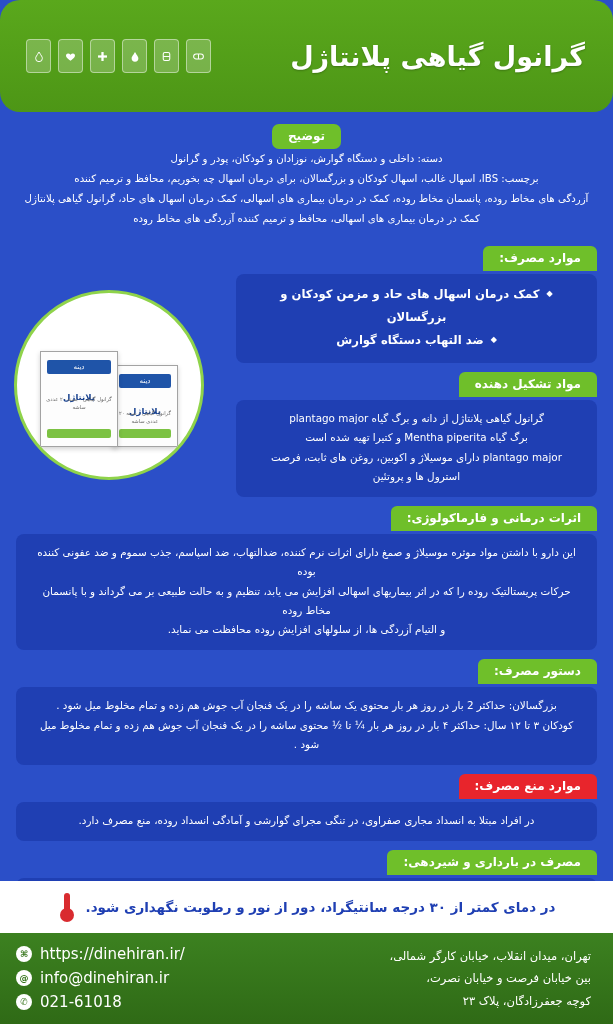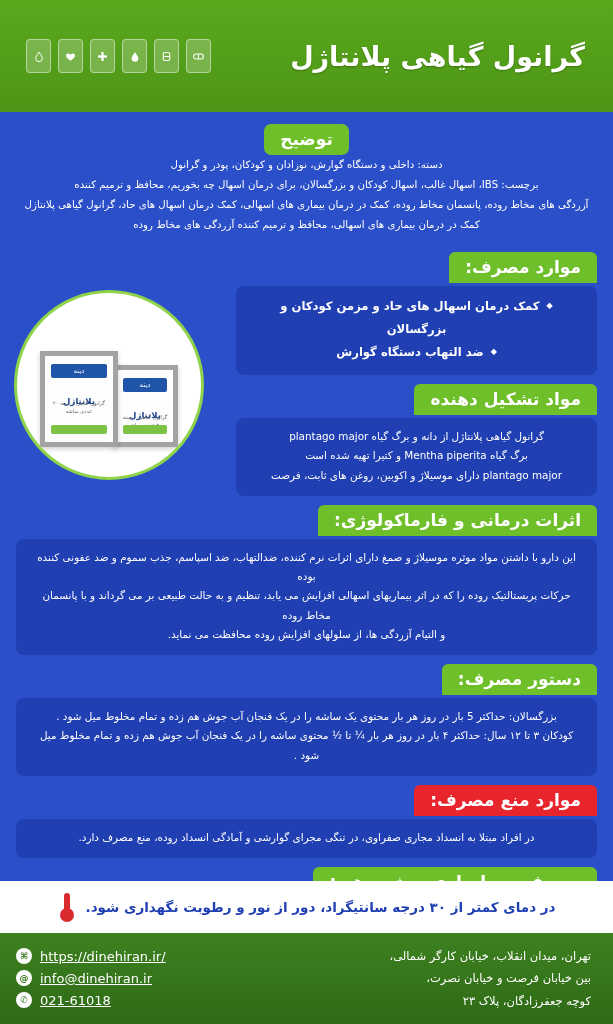--- a/index.html
+++ b/index.html
@@ -16,20 +16,21 @@
     display: flex; flex-direction: column;
   }
 
   
   .header {
     position: relative;
     height: 112px;
     background: #55a11a;
     background: linear-gradient(180deg,#5aa81c 0%, #4d9616 100%);
     flex: 0 0 112px;
+    border-radius: 20px;
   }
   .header-inner {
     position: absolute; inset: 0;
     display: flex; align-items: center; justify-content: space-between;
     padding: 0 28px 0 26px;
   }
   .header-title {
     color: #ffffff;
     font-size: 27px;
     font-weight: bold;
@@ -54,21 +55,21 @@
     background: #2b4fc8;
     padding: 12px 16px 0 16px;
     overflow: hidden;
   }
 
   
   .pill {
     display: inline-block;
     background: #6fbf2a;
     color: #ffffff;
-    font-size: 17px; font-weight: bold;
+    font-size: 12px; font-weight: bold;
     padding: 5px 16px 6px 16px;
     border-radius: 6px 6px 0 0;
     margin: 0 0 0 0;
   }
   .pill.red { background: #e8252c; }
   .pill.block-head { border-radius: 7px; }
 
   .panel {
     background: #1f3fb3;
     border-radius: 8px;
@@ -111,21 +112,21 @@
     width: 190px; height: 190px;
     border-radius: 50%;
     background: #ffffff;
     border: 3px solid #8fd34a;
     overflow: hidden;
     display: flex; align-items: flex-end; justify-content: center;
   }
   .box {
     position: relative;
     background: #fdfdfd;
-    border: 5px solid #a3a3a3;
+    border: 1px solid #a3a3a3;
     box-shadow: 0 2px 5px rgba(0,0,0,.18);
   }
   .box-big {
     width: 78px; height: 96px; margin-bottom: 30px; margin-right: -6px;
     z-index: 2;
   }
   .box-small {
     width: 66px; height: 82px; margin-bottom: 30px;
     z-index: 1;
   }
@@ -181,21 +182,21 @@
     background: #37761d;
     background: linear-gradient(180deg,#3c8120 0%, #2f6a16 100%);
     color: #ffffff;
     padding: 12px 22px 12px 16px;
     display: flex; align-items: center; justify-content: space-between;
     min-height: 88px;
   }
   .address { font-size: 11.5px; line-height: 1.95; text-align: right; }
   .contacts { display: flex; flex-direction: column; gap: 6px; }
   .contact-row { display: flex; align-items: center; gap: 8px; direction: ltr; }
-  .contact-row .txt { font-size: 13px; color: #ffffff; text-decoration: underline; }
+  .contact-row .txt { font-size: 15px; color: #ffffff; }
   .cicon {
     width: 16px; height: 16px; border-radius: 50%;
     background: #ffffff; color: #37761d;
     display: flex; align-items: center; justify-content: center;
     font-size: 9px; font-weight: bold; flex: 0 0 16px;
   }
 </style>
 </head>
 <body>
 
@@ -283,40 +284,41 @@
             </ul>
           </div>
         </div>
 
         <div class="section">
           <div class="pill-wrap"><span class="pill">مواد تشکیل دهنده</span></div>
           <div class="panel">
             <div class="para">گرانول گیاهی پلانتاژل از دانه و برگ گیاه plantago major</div>
             <div class="para">برگ گیاه Mentha piperita و کتیرا تهیه شده است</div>
             <div class="para">plantago major دارای موسیلاژ و اکوبین، روغن های ثابت، فرصت</div>
+            <div class="para">استرول ها و پروتئین</div>
           </div>
         </div>
 
       </div>
       <div class="col-left-spacer"></div>
     </div>
 
     <div class="section">
       <div class="pill-wrap"><span class="pill">اثرات درمانی و فارماکولوژی:</span></div>
       <div class="panel">
         <div class="para">این دارو با داشتن مواد موثره موسیلاژ و صمغ دارای اثرات نرم کننده، ضدالتهاب، ضد اسپاسم، جذب سموم و ضد عفونی کننده بوده</div>
         <div class="para">حرکات پریستالتیک روده را که در اثر بیماریهای اسهالی افزایش می یابد، تنظیم و به حالت طبیعی بر می گرداند و با پانسمان مخاط روده</div>
         <div class="para">و التیام آزردگی ها، از سلولهای افزایش روده محافظت می نماید.</div>
       </div>
     </div>
 
     <div class="section">
       <div class="pill-wrap"><span class="pill">دستور مصرف:</span></div>
       <div class="panel">
-        <div class="para">بزرگسالان: حداکثر 5 بار در روز هر بار محتوی یک ساشه را در یک فنجان آب جوش هم زده و تمام مخلوط میل شود .</div>
+        <div class="para">بزرگسالان: حداکثر 2 بار در روز هر بار محتوی یک ساشه را در یک فنجان آب جوش هم زده و تمام مخلوط میل شود .</div>
         <div class="para">کودکان ۳ تا ۱۲ سال: حداکثر ۴ بار در روز هر بار ¼ تا ½ محتوی ساشه را در یک فنجان آب جوش هم زده و تمام مخلوط میل شود .</div>
       </div>
     </div>
 
     <div class="section">
       <div class="pill-wrap"><span class="pill red">موارد منع مصرف:</span></div>
       <div class="panel">
         <div class="para">در افراد مبتلا به انسداد مجاری صفراوی، در تنگی مجرای گوارشی و آمادگی انسداد روده، منع مصرف دارد.</div>
       </div>
     </div>

